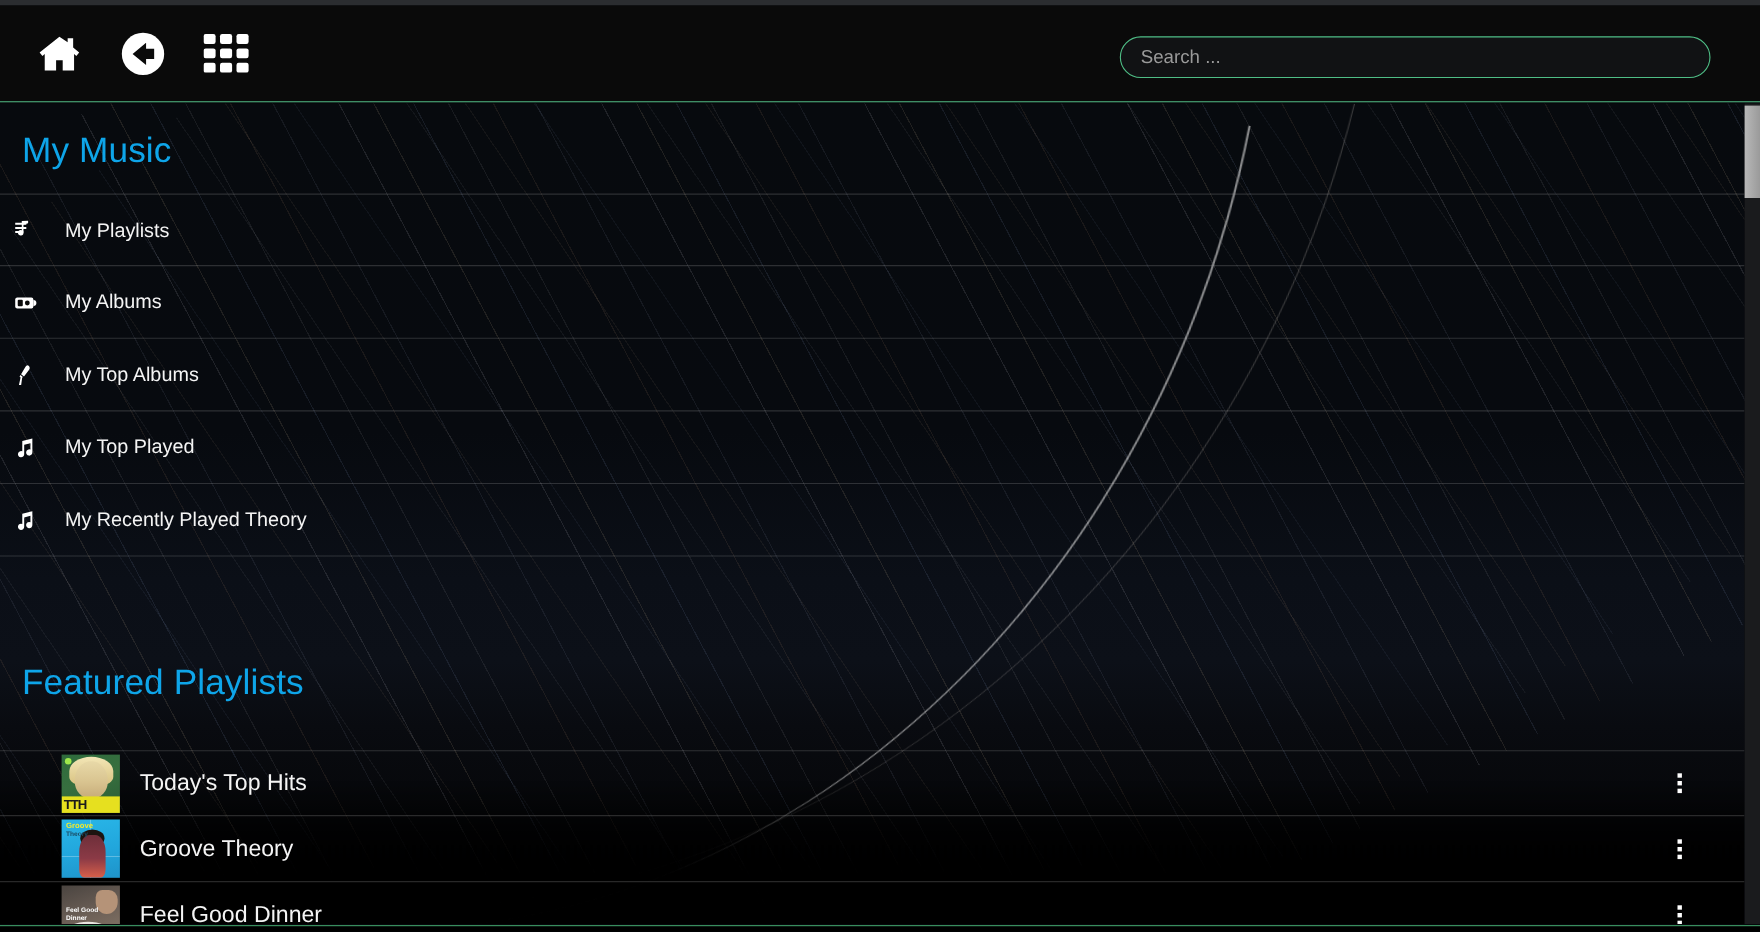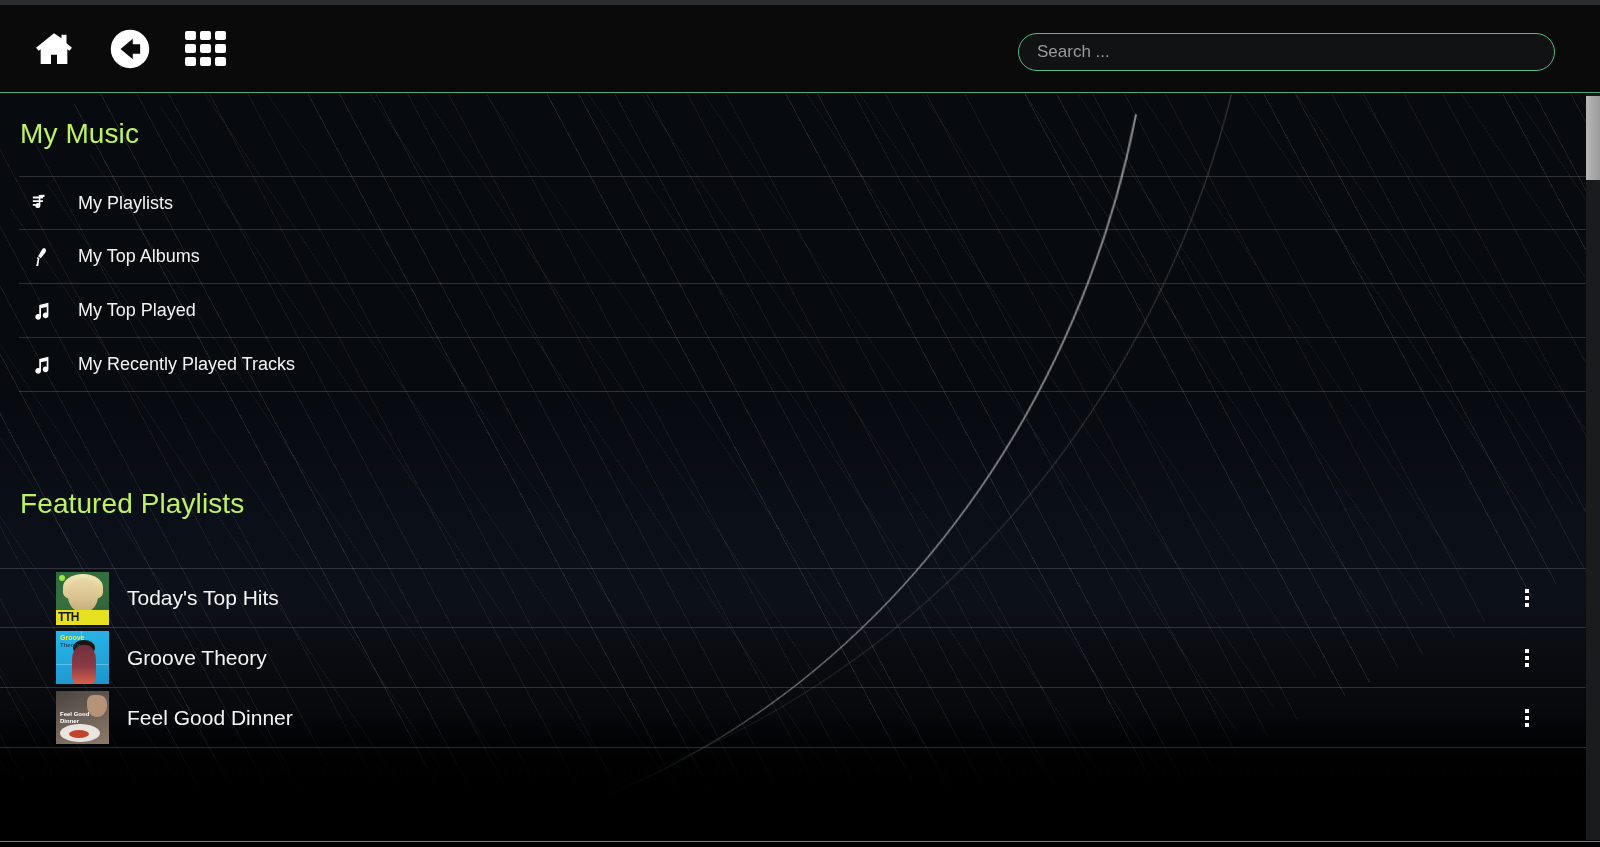--- a/index.html
+++ b/index.html
@@ -134,37 +134,36 @@
       90deg,
       transparent 0px, transparent 4px,
       rgba(0,0,0,.9) 4px, rgba(0,0,0,.9) 7px);
     -webkit-mask-image:linear-gradient(to top, #000 0%, #000 28%, rgba(0,0,0,.3) 70%, transparent 100%);
             mask-image:linear-gradient(to top, #000 0%, #000 28%, rgba(0,0,0,.3) 70%, transparent 100%);
   }
 
   
   .section-title{
     position:relative;
-    color:#bef264;
-    font-size:28px;
+    color:#0ea5e9;
+    font-size:32px;
     font-weight:400;
     padding:0 0 0 20px;
     letter-spacing:.1px;
   }
   .sec-head{ position:relative; height:80px; display:flex; }
   .sec-head.first{ height:82px; padding-top:24px; align-items:flex-start; }
 
   .list{ position:relative; }
   .row{
     position:relative;
-    height:54px;
+    height:66px;
     display:flex; align-items:center;
     border-bottom:1px solid rgba(180,180,180,.22);
     cursor:pointer;
-    margin-left:19px;
   }
   .row.first-row{ border-top:1px solid rgba(180,180,180,.22); }
   .row .ico{
     width:46px; min-width:46px;
     display:flex; align-items:center; justify-content:center;
     color:#fff;
   }
   .row .label{
     color:#f4f4f4;
     font-size:18px;
@@ -358,20 +357,31 @@
       <div class="row first-row">
         <div class="ico">
           <svg width="22" height="22" viewBox="0 0 24 24" fill="#ffffff">
             <path d="M2 5h11v2H2zM2 9h11v2H2zM2 13h8v2H2z"></path>
             <path d="M8.5 3.2v9.1a2.7 2.7 0 1 0 1.7 2.5V6.6l4.6-1.3V3z"></path>
           </svg>
         </div>
         <div class="label">My Playlists</div>
       </div>
 
+      <div class="row">
+        <div class="ico">
+          <svg width="22" height="22" viewBox="0 0 24 24" fill="#ffffff">
+            <rect x="2" y="7" width="18" height="11" rx="2"></rect>
+            <path d="M20 9.5a3 3 0 0 1 0 6z"></path>
+            <rect x="4.5" y="9.2" width="5" height="6.6" rx="1" fill="#0a0a0a"></rect>
+            <circle cx="14" cy="12.5" r="2.4" fill="#0a0a0a"></circle>
+          </svg>
+        </div>
+        <div class="label">My Albums</div>
+      </div>
 
 
       <div class="row">
         <div class="ico">
           <svg width="22" height="22" viewBox="0 0 24 24" fill="#ffffff">
             <path d="M14.6 2.2a3.4 3.4 0 0 1 1 4.8l-4.9 6.4-2.9-2.2 4.1-7a3.4 3.4 0 0 1 2.7-2z"></path>
             <path d="M9.6 13.9 7.2 12l-.9 1.5 1 .8-1.6 7.5h2.2l1-7.1z"></path>
           </svg>
         </div>
         <div class="label">My Top Albums</div>
@@ -385,21 +395,21 @@
         </div>
         <div class="label">My Top Played</div>
       </div>
 
       <div class="row">
         <div class="ico">
           <svg width="22" height="22" viewBox="0 0 24 24" fill="#ffffff">
             <path d="M19 3 9 5.4v10.2a3.1 3.1 0 1 0 1.9 2.8V9.1l6.2-1.5v6.3a3.1 3.1 0 1 0 1.9 2.8z"></path>
           </svg>
         </div>
-        <div class="label">My Recently Played Tracks</div>
+        <div class="label">My Recently Played Theory</div>
       </div>
     </div>
 
     <div class="gap"></div>
 
     <div class="sec-head">
       <div class="section-title">Featured Playlists</div>
     </div>
 
     <div class="list">

